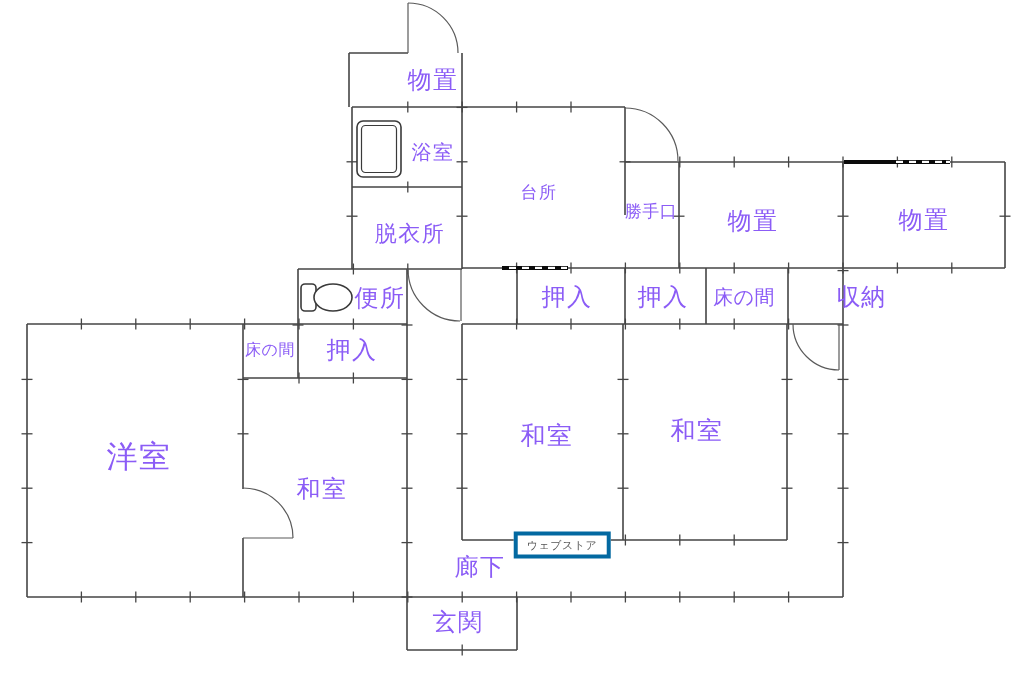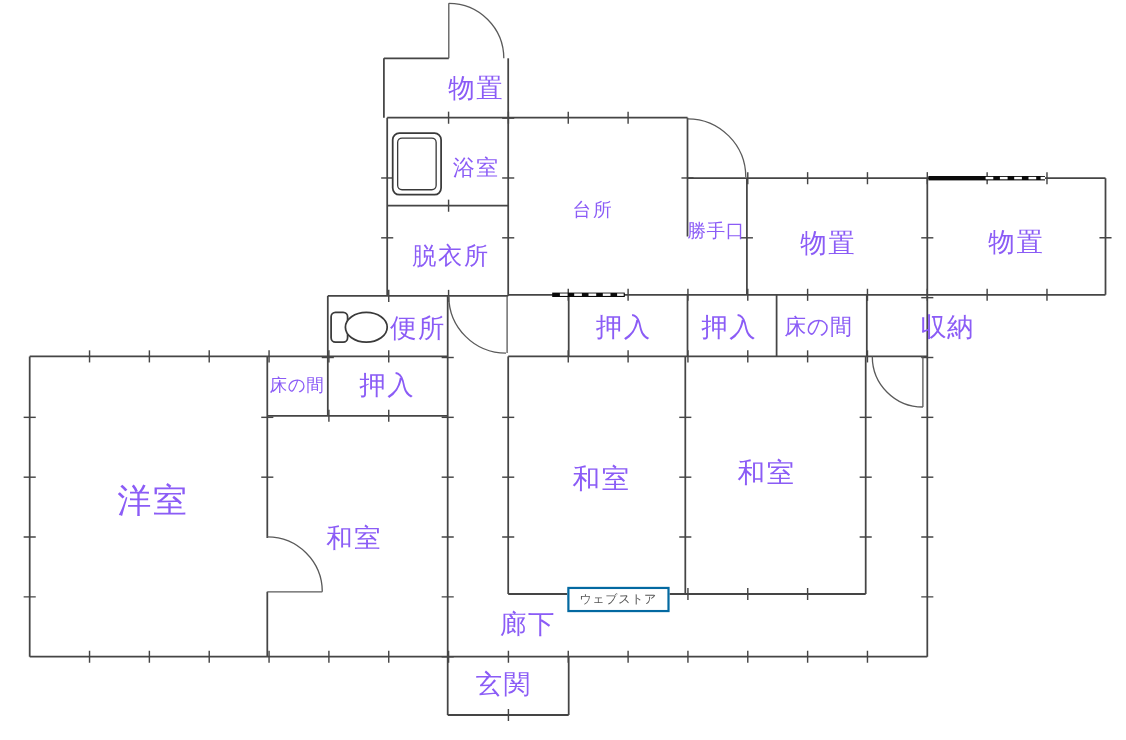--- a/index.html
+++ b/index.html
@@ -18,27 +18,28 @@
     white-space:nowrap;
     letter-spacing:1.5px;
     font-weight:500;
     line-height:1;
     user-select:none;
   }
   .watermark-box{
     position:absolute;
     transform:translate(-50%,-50%);
     background:#ffffff;
-    border:2px solid #0369a1;
+    border:4px solid #0369a1;
     color:#555555;
     font-size:11px;
     letter-spacing:0.5px;
     padding:4px 9px;
     line-height:1;
     white-space:nowrap;
+    font-family:Liberation Serif, serif;
   }
 </style>
 </head>
 <body>
 
 <div class="plan-wrap">
 
   <svg id="plan-svg" width="1024" height="673" viewBox="0 0 1024 673">
 
     <g id="wall-layer">

